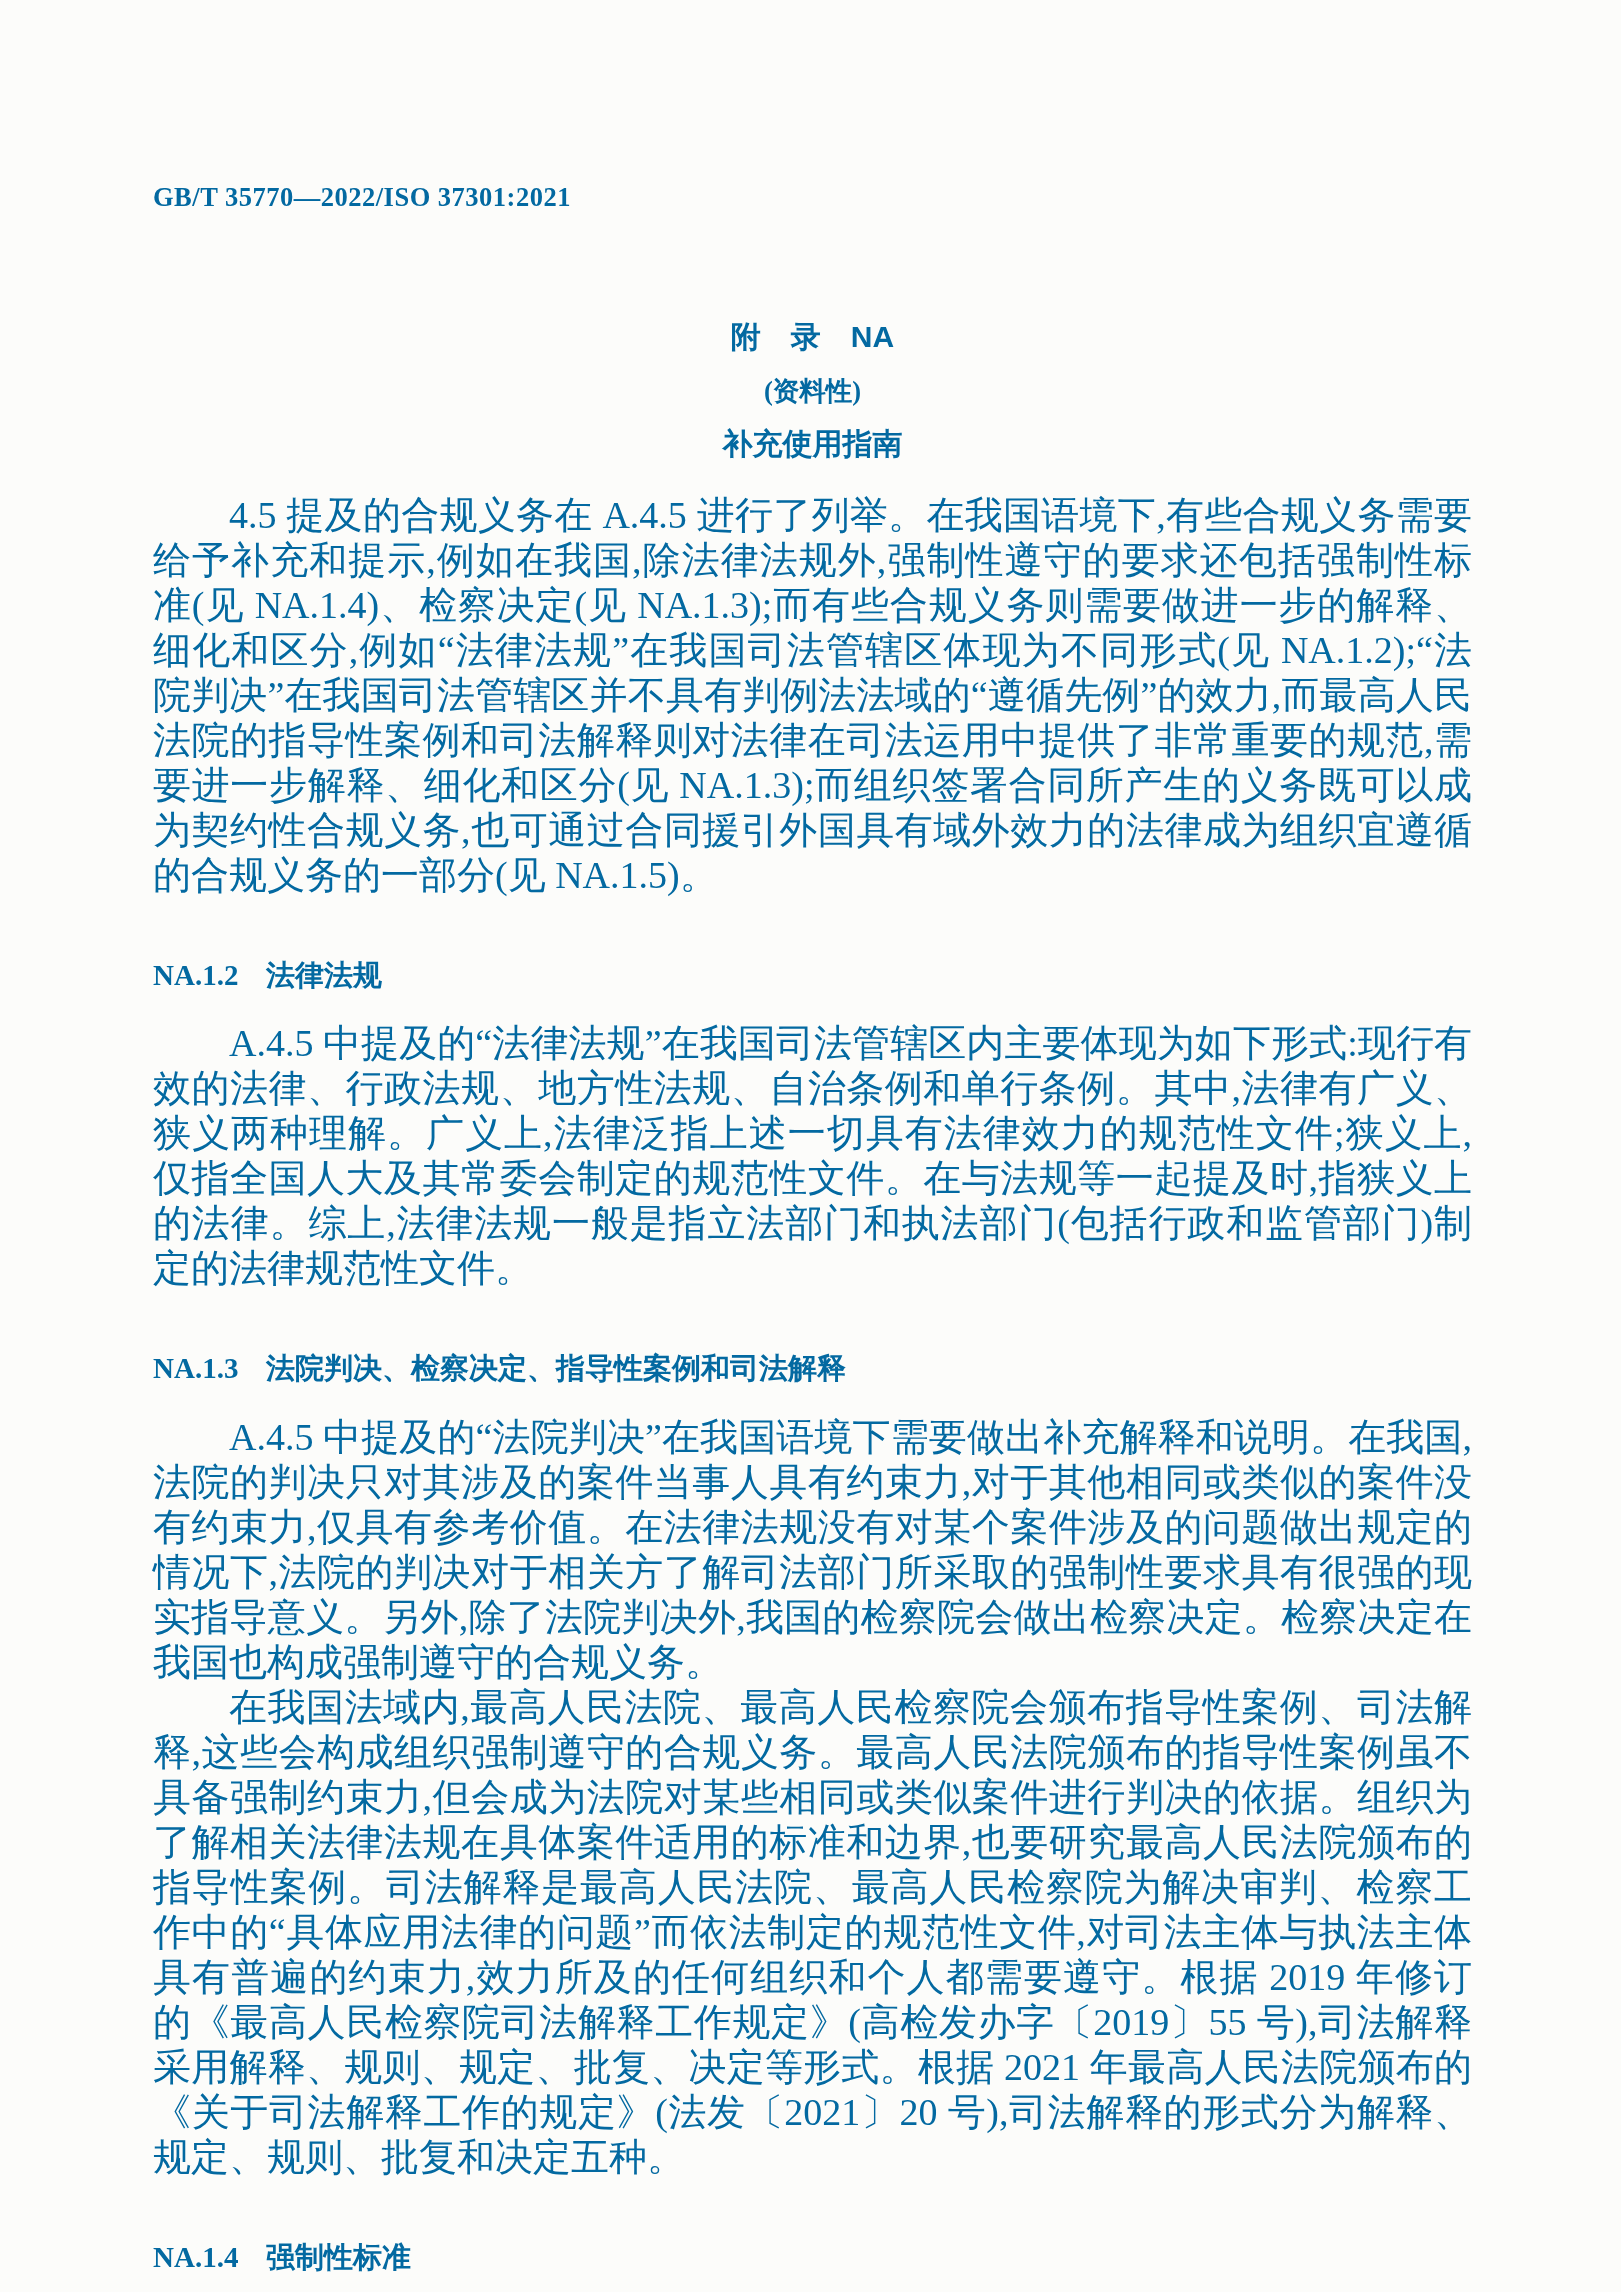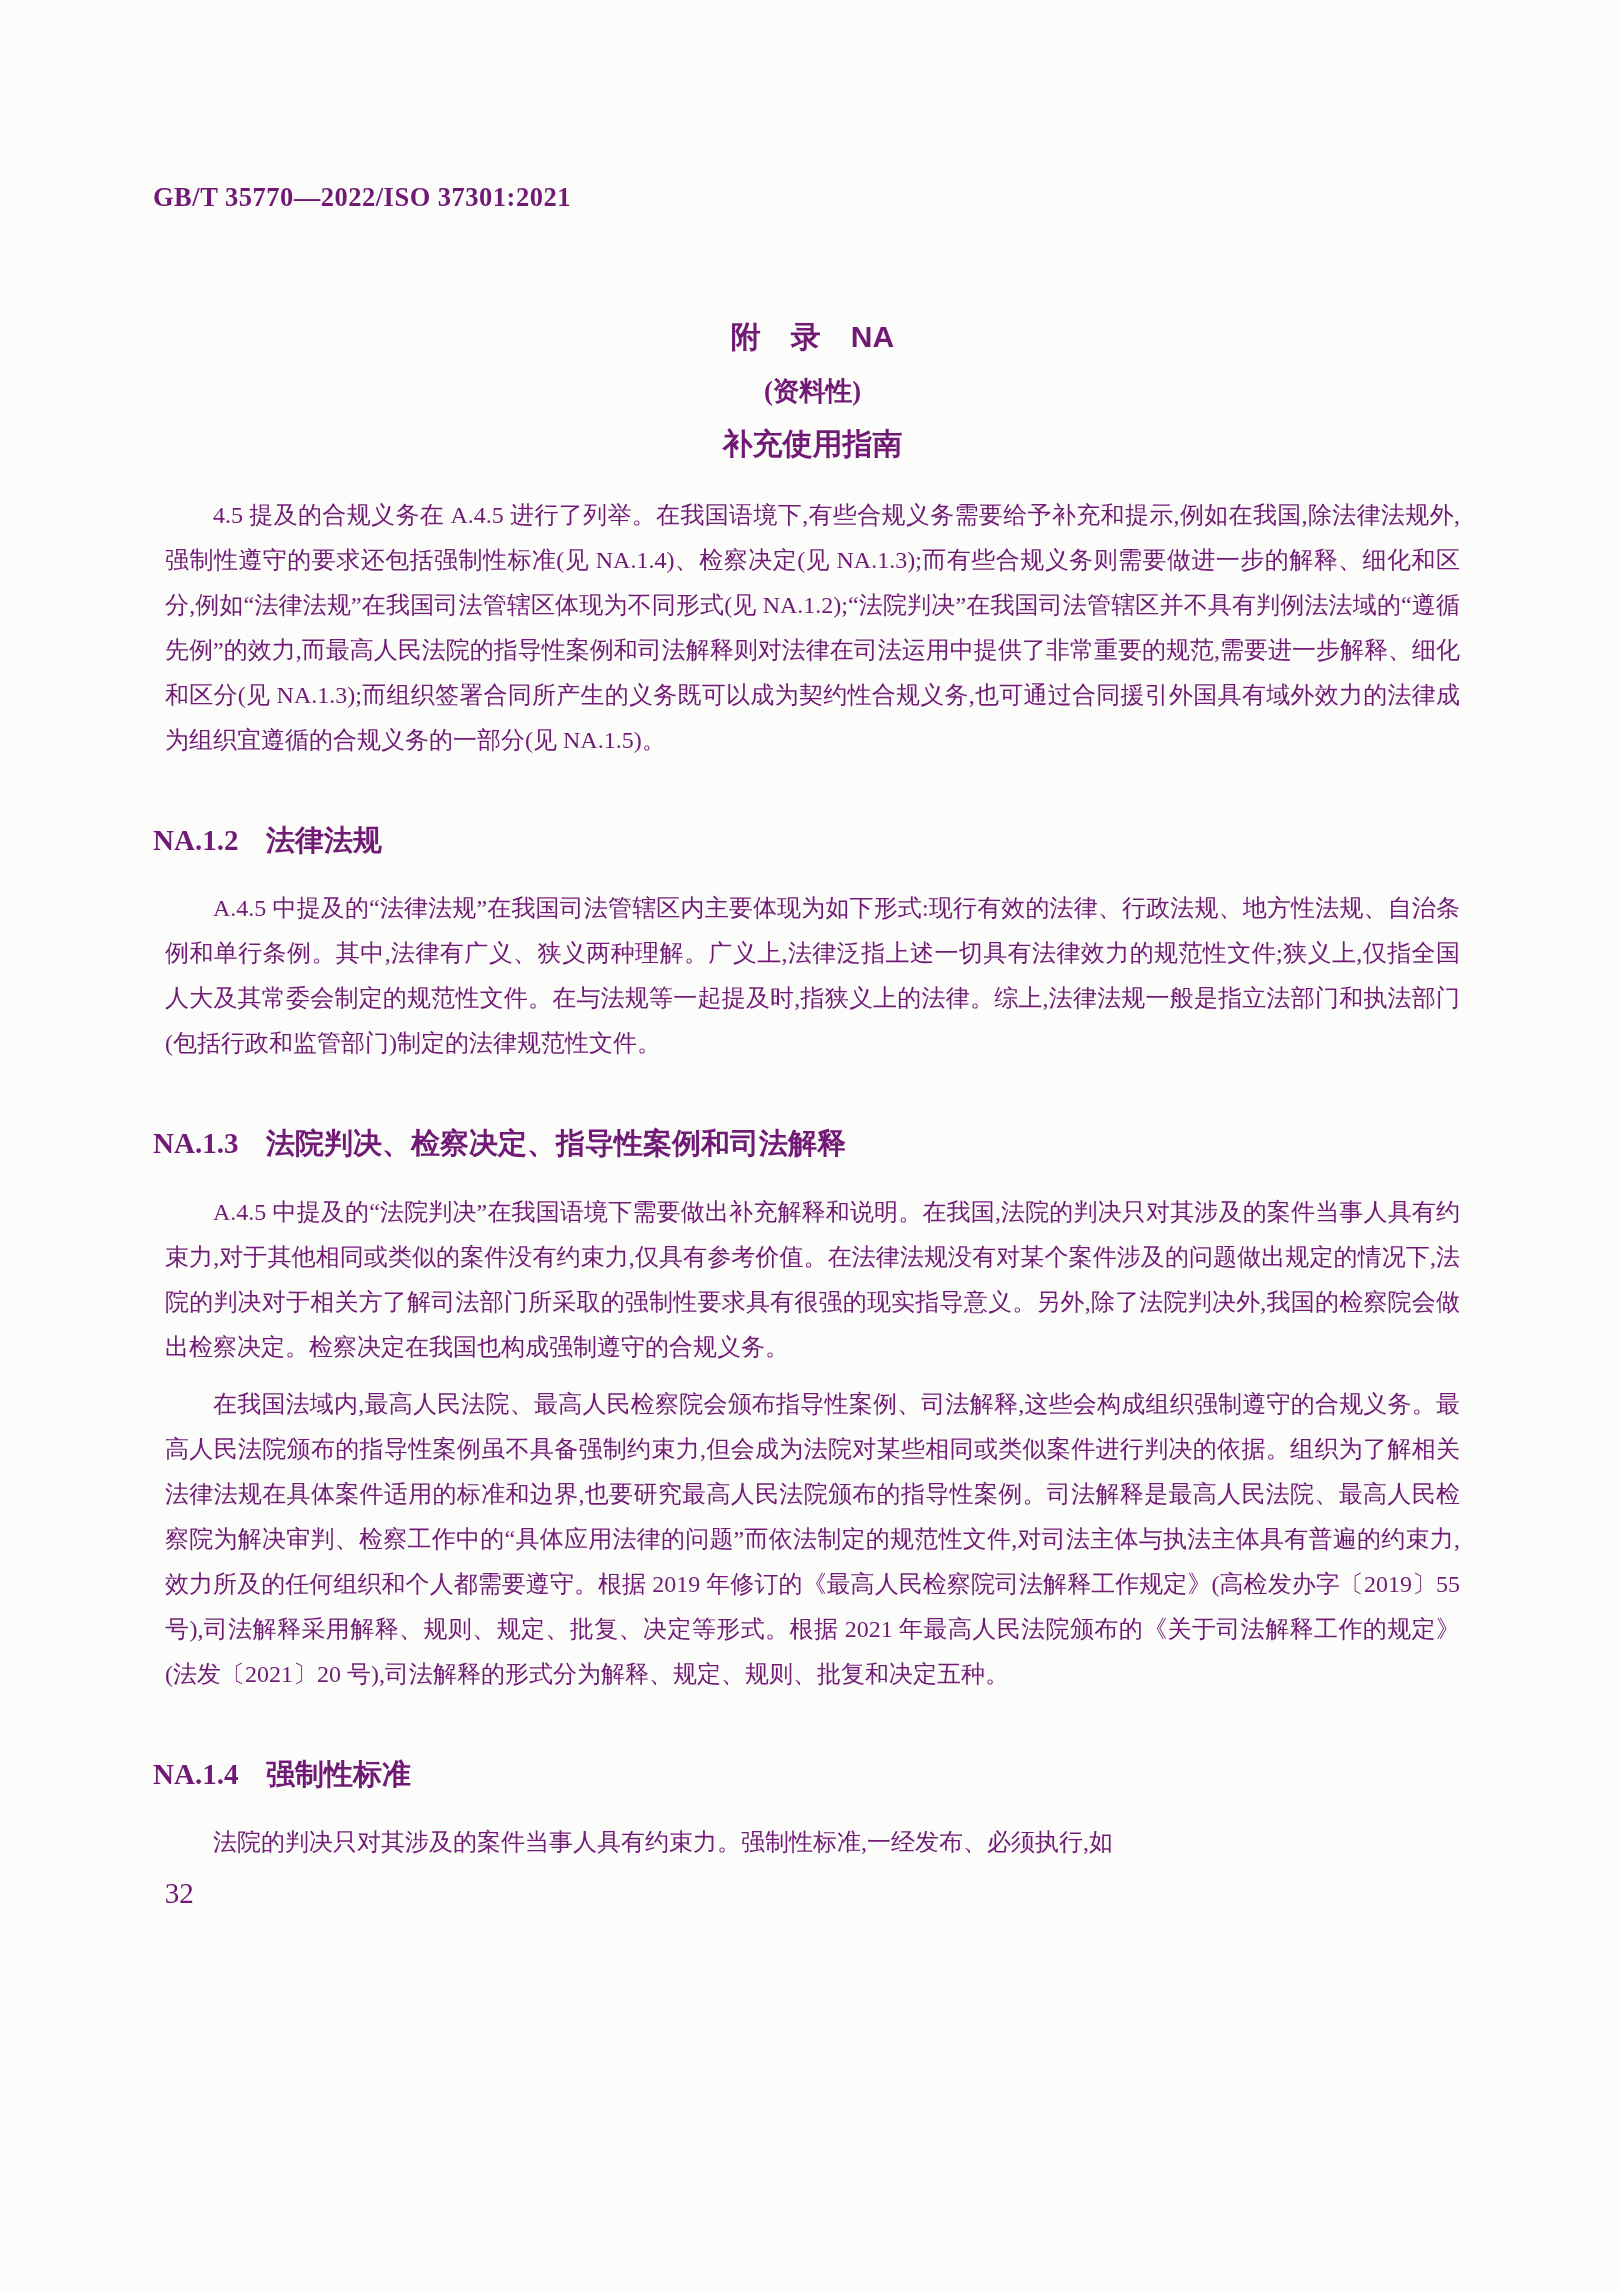--- a/index.html
+++ b/index.html
@@ -8,21 +8,21 @@
     background: #e8e8e6;
   }
   .page {
     position: relative;
     width: 1621px;
     height: 2293px;
     margin: 0 auto;
     background: #fcfcfa;
     box-sizing: border-box;
     padding: 182px 149px 0 153px;
-    color: #701a75;
+    color: #0369a1;
     font-family: "Liberation Serif", "DejaVu Serif", serif;
     overflow: hidden;
   }
   .std-header {
     font-size: 26.5px;
     font-weight: 700;
     letter-spacing: 0.5px;
     font-family: "Liberation Serif", "DejaVu Serif", serif;
   }
   .title-block {
@@ -52,25 +52,25 @@
     font-weight: 700;
     font-family: "Liberation Sans", "DejaVu Sans", sans-serif;
     line-height: 37px;
     margin: 59px 0 0;
   }
   .section-heading .sec-num {
     font-family: "Liberation Serif", "DejaVu Serif", serif;
     margin-right: 0.95em;
   }
   .body-para {
-    font-size: 24px;
+    font-size: 38px;
     line-height: 45px;
     text-align: justify;
     text-indent: 2em;
-    margin: 12px;
+    margin: 0;
   }
   .body-para.after-heading {
     margin-top: 27.4px;
   }
   .page-number {
     font-size: 29px;
     margin-top: 8px;
     padding-left: 11.8px;
   }
 </style>

